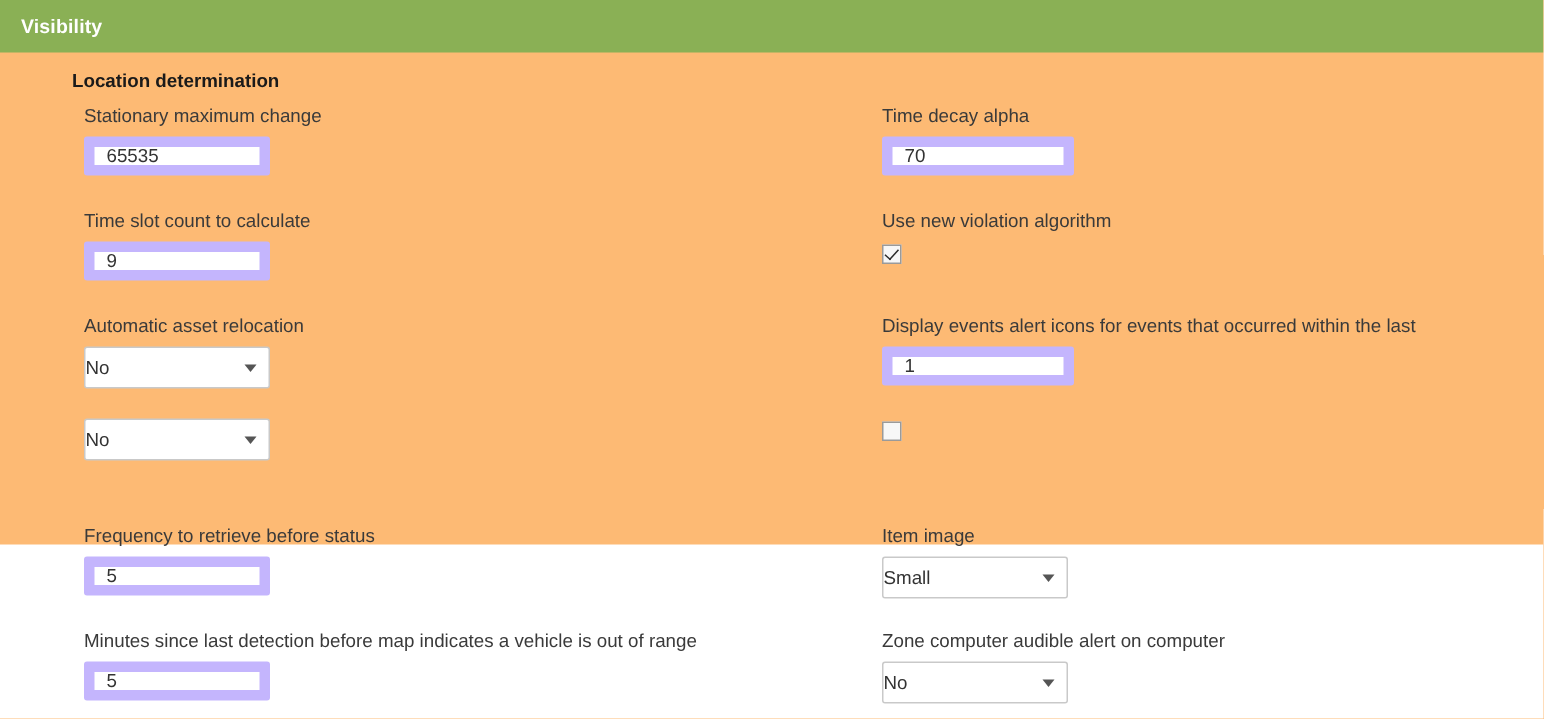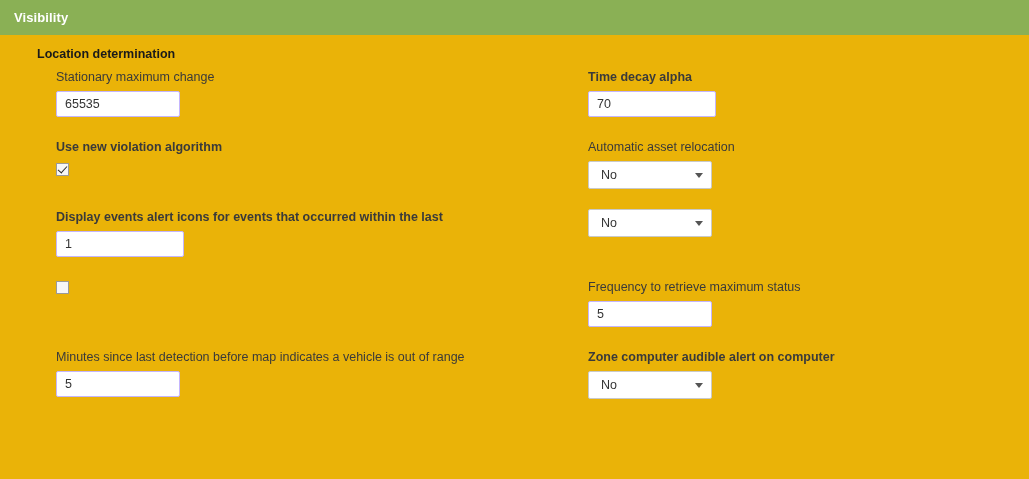--- a/index.html
+++ b/index.html
@@ -10,40 +10,40 @@
     width: 1029px;
     height: 479px;
     background: #ffffff;
     font-family: "Liberation Sans", sans-serif;
     font-size: 13px;
     color: #333333;
     overflow: hidden;
   }
   .panel {
     width: 1029px;
-    height: 479px;
+    height: 363px;
     position: relative;
-    background: #eab308;
+    background: #fdba74;
   }
   .panel-header {
     height: 35px;
     background: #8ab055;
     display: flex;
     align-items: center;
     padding-left: 14px;
     box-sizing: border-box;
   }
   .panel-header-title {
     color: #ffffff;
     font-size: 13px;
     font-weight: bold;
     letter-spacing: 0.1px;
   }
   .section-title {
-    margin: 12px 0 0 37px;
+    margin: 12px 0 0 48px;
     font-size: 12.5px;
     font-weight: bold;
     color: #1a1a1a;
   }
   .form-grid {
     margin-top: 8px;
     padding-left: 56px;
     display: grid;
     grid-template-columns: 532px auto;
     row-gap: 0px;
@@ -56,21 +56,21 @@
     font-size: 12.5px;
     color: #3a3a3a;
     line-height: 16px;
     margin-bottom: 6px;
     display: block;
   }
   .text-input {
     width: 124px;
     height: 26px;
     box-sizing: border-box;
-    border: 1px solid #c4b5fd;
+    border: 7px solid #c4b5fd;
     border-radius: 2px;
     background: #ffffff;
     padding: 0 8px;
     font-family: "Liberation Sans", sans-serif;
     font-size: 12.5px;
     color: #333333;
     outline: none;
   }
   .text-input.wide {
     width: 128px;
@@ -85,21 +85,21 @@
   }
   .select-box {
     width: 100%;
     height: 28px;
     box-sizing: border-box;
     border: 1px solid #c9c9c9;
     border-radius: 2px;
     background: #ffffff;
     display: flex;
     align-items: center;
-    padding: 0 12px;
+    padding: 0 0;
     font-size: 12.5px;
     color: #333333;
   }
   .select-caret {
     position: absolute;
     right: 9px;
     top: 12px;
     width: 0;
     height: 0;
     border-left: 4px solid transparent;
@@ -122,21 +122,20 @@
     left: 3px;
     top: 0px;
     width: 4px;
     height: 8px;
     border: solid #2b2b2b;
     border-width: 0 1.6px 1.6px 0;
     transform: rotate(42deg);
   }
   .right-col .field-label {
     white-space: nowrap;
-    font-weight: bold;
   }
 </style>
 </head>
 <body>
 
 <div class="panel">
 
   <div class="panel-header">
     <span class="panel-header-title">Visibility</span>
   </div>
@@ -148,20 +147,24 @@
     <div class="field">
       <span class="field-label">Stationary maximum change</span>
       <input class="text-input" type="text" value="65535" style="">
     </div>
 
     <div class="field right-col">
       <span class="field-label">Time decay alpha</span>
       <input class="text-input wide" type="text" value="70" style="">
     </div>
 
+    <div class="field">
+      <span class="field-label">Time slot count to calculate</span>
+      <input class="text-input" type="text" value="9" style="">
+    </div>
 
     <div class="field right-col">
       <span class="field-label">Use new violation algorithm</span>
       <span class="checkbox checked"></span>
     </div>
 
     <div class="field">
       <span class="field-label">Automatic asset relocation</span>
       <div class="select-wrap">
         <div class="select-box">No</div>
@@ -179,24 +182,31 @@
         <div class="select-box">No</div>
         <span class="select-caret"></span>
       </div>
     </div>
 
     <div class="field right-col">
       <span class="checkbox"></span>
     </div>
 
     <div class="field">
-      <span class="field-label">Frequency to retrieve maximum status</span>
+      <span class="field-label">Frequency to retrieve before status</span>
       <input class="text-input" type="text" value="5" style="">
     </div>
 
+    <div class="field right-col">
+      <span class="field-label">Item image</span>
+      <div class="select-wrap wide">
+        <div class="select-box">Small</div>
+        <span class="select-caret"></span>
+      </div>
+    </div>
 
     <div class="field">
       <span class="field-label">Minutes since last detection before map indicates a vehicle is out of range</span>
       <input class="text-input" type="text" value="5" style="">
     </div>
 
     <div class="field right-col">
       <span class="field-label">Zone computer audible alert on computer</span>
       <div class="select-wrap wide">
         <div class="select-box">No</div>

